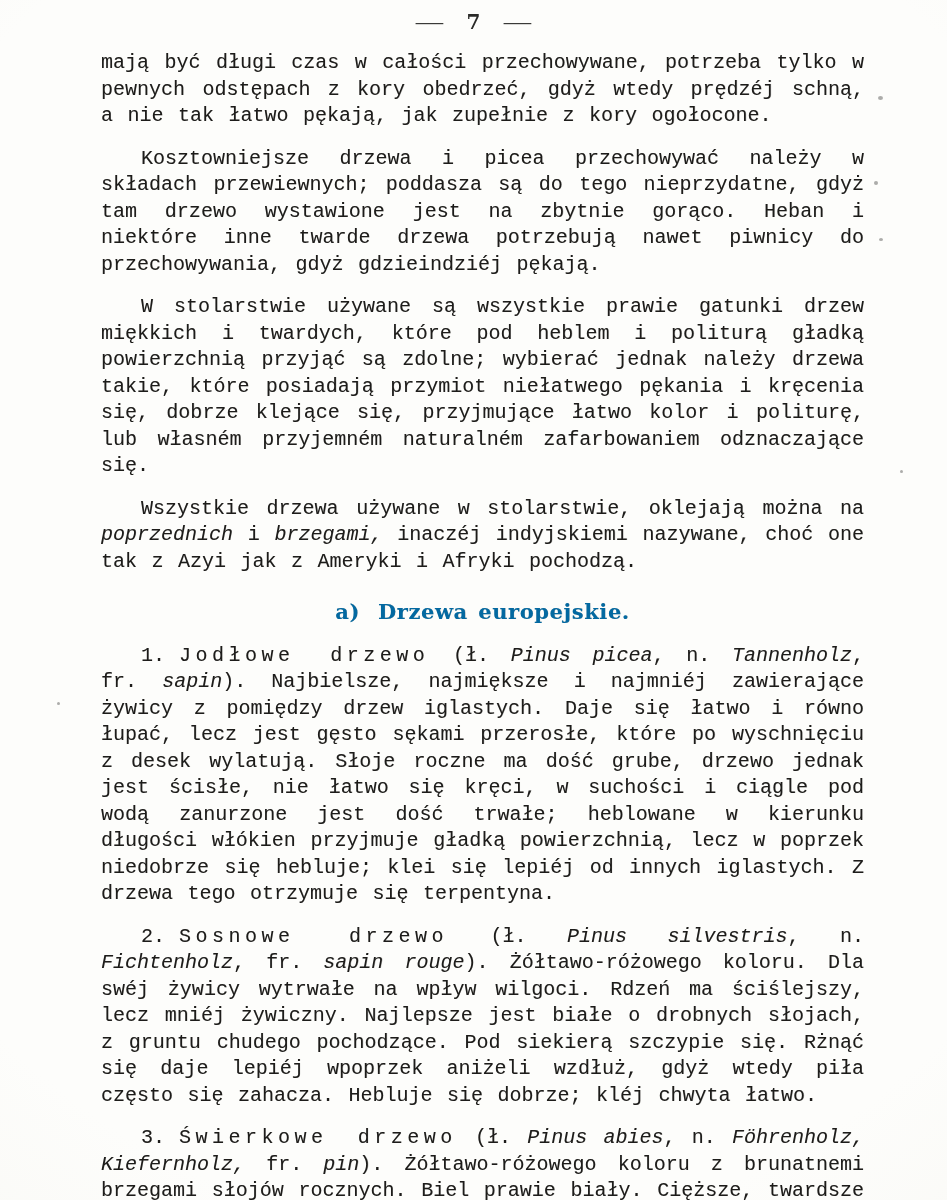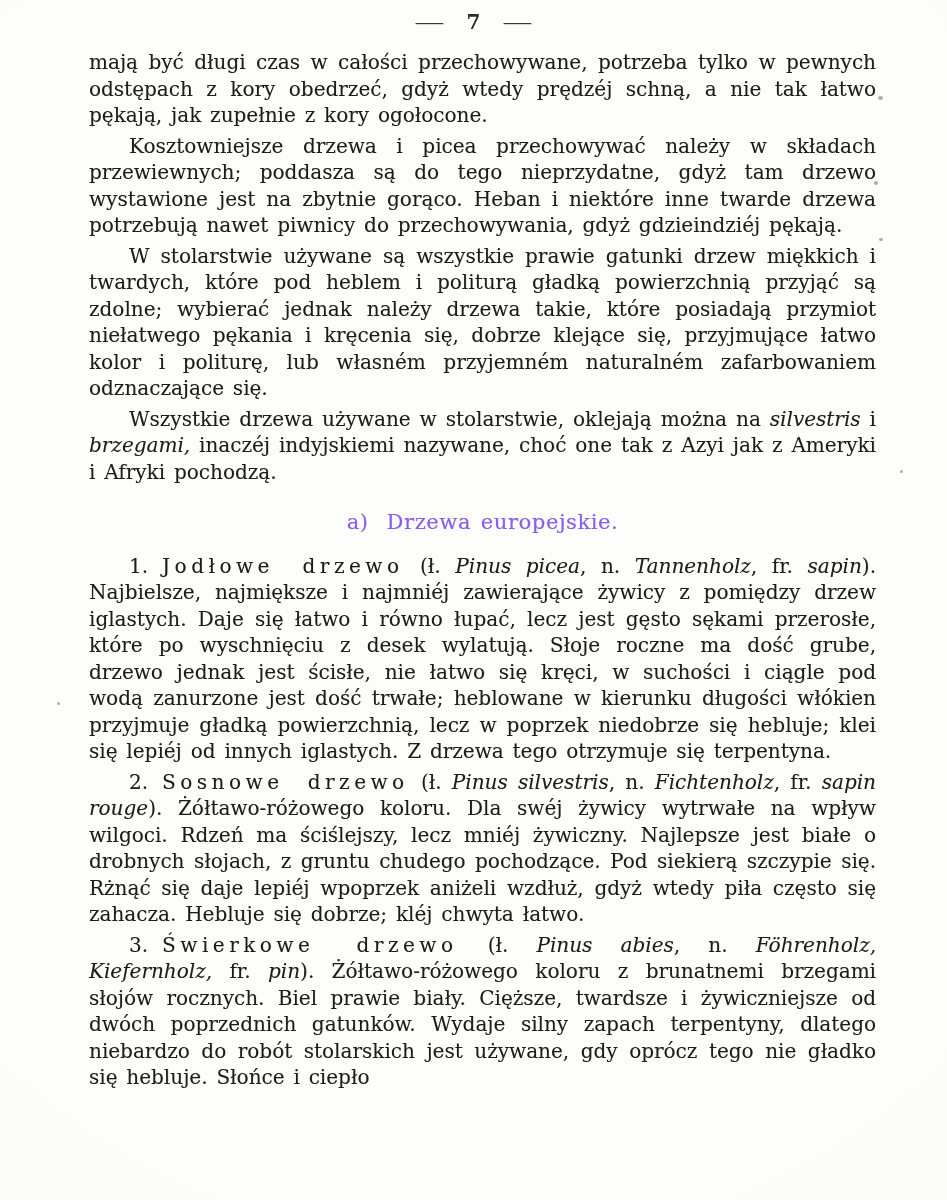--- a/index.html
+++ b/index.html
@@ -33,38 +33,38 @@
   }
   .text-block {
     width: 795px;
     margin: 15px 0 0 85px;
     font-size: 20px;
     line-height: 26.5px;
     text-align: justify;
     word-spacing: 2.5px;
     text-shadow: 0.3px 0.3px 0 rgba(25,24,22,0.28);
   }
-  .para { margin: 4px; }
+  .para { margin: 16px; font-family: Liberation Mono, monospace; }
   .para.indent { text-indent: 40px; }
   .seg-italic { font-style: italic; }
   .seg-spaced {
     letter-spacing: 4.5px;
     word-spacing: 12px;
     padding-left: 8px;
     padding-right: 2px;
   }
   .seg-num { padding-right: 6px; }
   .section-heading {
     margin: 24px 0 17px 0;
     text-align: center;
     text-indent: 0;
     font-size: 21px;
-    font-weight: normal;
+    font-weight: bold;
     letter-spacing: 0.6px;
-    color: #8b5cf6;
+    color: #0369a1;
   }
   .seg-gap { margin-right: 18px; }
   .speck {
     position: absolute;
     background: #4a4a46;
     border-radius: 50%;
     opacity: 0.45;
   }
   .speck.s1 { left: 878px; top: 96px;  width: 5px; height: 4px; }
   .speck.s2 { left: 874px; top: 181px; width: 4px; height: 4px; }
@@ -78,21 +78,21 @@
 <div class="page-header">
   <span class="dash">—</span>
   <span class="page-number">7</span>
   <span class="dash">—</span>
 </div>
 
 <div class="text-block">
     <p class="para"><span>mają być długi czas w całości przechowywane, potrzeba tylko w pewnych odstępach z kory obedrzeć, gdyż wtedy prędzéj schną, a nie tak łatwo pękają, jak zupełnie z kory ogołocone.</span></p>
     <p class="para indent"><span>Kosztowniejsze drzewa i picea przechowywać należy w składach przewiewnych; poddasza są do tego nieprzydatne, gdyż tam drzewo wystawione jest na zbytnie gorąco. Heban i niektóre inne twarde drzewa potrzebują nawet piwnicy do przechowywania, gdyż gdzieindziéj pękają.</span></p>
     <p class="para indent"><span>W stolarstwie używane są wszystkie prawie gatunki drzew miękkich i twardych, które pod heblem i politurą gładką powierzchnią przyjąć są zdolne; wybierać jednak należy drzewa takie, które posiadają przymiot niełatwego pękania i kręcenia się, dobrze klejące się, przyjmujące łatwo kolor i politurę, lub własném przyjemném naturalném zafarbowaniem odznaczające się.</span></p>
-    <p class="para indent"><span>Wszystkie drzewa używane w stolarstwie, oklejają można na </span><span class="seg-italic">silvestris</span><span> i </span><span class="seg-italic">brzegami,</span><span> inaczéj indyjskiemi nazywane, choć one tak z Azyi jak z Ameryki i Afryki pochodzą.</span></p>
+    <p class="para indent"><span>Wszystkie drzewa używane w stolarstwie, oklejają można na </span><span class="seg-italic">poprzednich</span><span> i </span><span class="seg-italic">brzegami,</span><span> inaczéj indyjskiemi nazywane, choć one tak z Azyi jak z Ameryki i Afryki pochodzą.</span></p>
     <h2 class="section-heading"><span class="seg-gap">a)</span><span>Drzewa europejskie.</span></h2>
     <p class="para indent"><span class="seg-num">1.</span><span class="seg-spaced">Jodłowe drzewo</span><span> (ł. </span><span class="seg-italic">Pinus picea</span><span>, n. </span><span class="seg-italic">Tannenholz</span><span>, fr. </span><span class="seg-italic">sapin</span><span>). Najbielsze, najmiększe i najmniéj zawierające żywicy z pomiędzy drzew iglastych. Daje się łatwo i równo łupać, lecz jest gęsto sękami przerosłe, które po wyschnięciu z desek wylatują. Słoje roczne ma dość grube, drzewo jednak jest ścisłe, nie łatwo się kręci, w suchości i ciągle pod wodą zanurzone jest dość trwałe; heblowane w kierunku długości włókien przyjmuje gładką powierzchnią, lecz w poprzek niedobrze się hebluje; klei się lepiéj od innych iglastych. Z drzewa tego otrzymuje się terpentyna.</span></p>
     <p class="para indent"><span class="seg-num">2.</span><span class="seg-spaced">Sosnowe drzewo</span><span> (ł. </span><span class="seg-italic">Pinus silvestris</span><span>, n. </span><span class="seg-italic">Fichtenholz</span><span>, fr. </span><span class="seg-italic">sapin rouge</span><span>). Żółtawo-różowego koloru. Dla swéj żywicy wytrwałe na wpływ wilgoci. Rdzeń ma ściślejszy, lecz mniéj żywiczny. Najlepsze jest białe o drobnych słojach, z gruntu chudego pochodzące. Pod siekierą szczypie się. Rżnąć się daje lepiéj wpoprzek aniżeli wzdłuż, gdyż wtedy piła często się zahacza. Hebluje się dobrze; kléj chwyta łatwo.</span></p>
     <p class="para indent"><span class="seg-num">3.</span><span class="seg-spaced">Świerkowe drzewo</span><span> (ł. </span><span class="seg-italic">Pinus abies</span><span>, n. </span><span class="seg-italic">Föhrenholz,</span><span> </span><span class="seg-italic">Kiefernholz,</span><span> fr. </span><span class="seg-italic">pin</span><span>). Żółtawo-różowego koloru z brunatnemi brzegami słojów rocznych. Biel prawie biały. Cięższe, twardsze i żywiczniejsze od dwóch poprzednich gatunków. Wydaje silny zapach terpentyny, dlatego niebardzo do robót stolarskich jest używane, gdy oprócz tego nie gładko się hebluje. Słońce i ciepło</span></p>
   </div>
 
 <div class="speck s1"></div>
 <div class="speck s2"></div>
 <div class="speck s3"></div>
 <div class="speck s4"></div>

